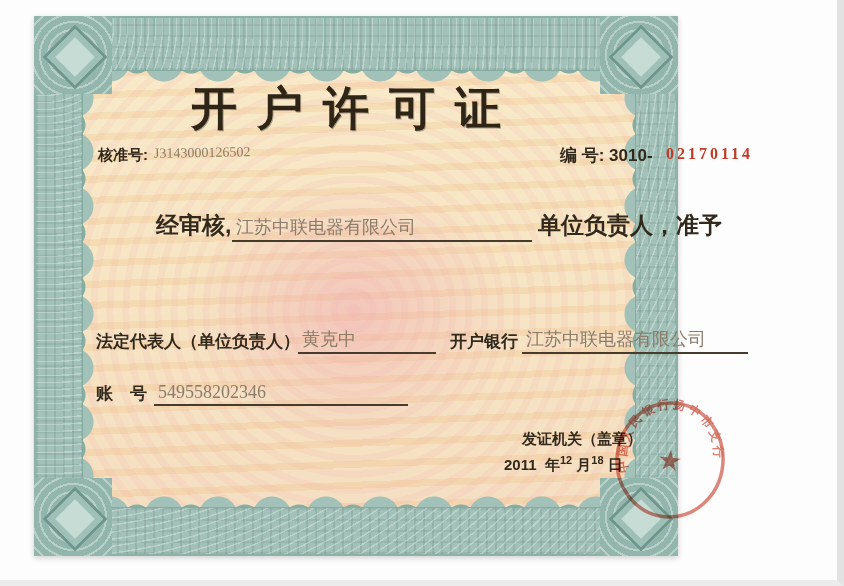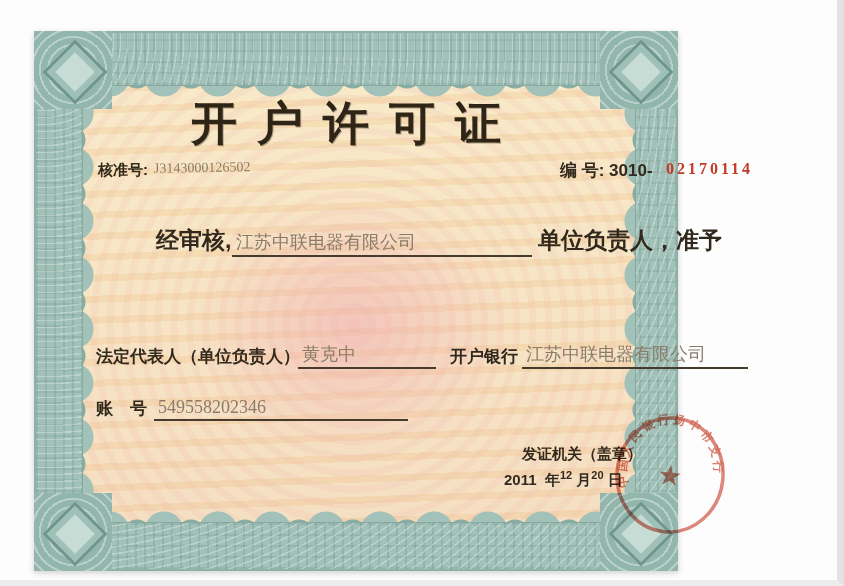--- a/index.html
+++ b/index.html
@@ -14,21 +14,21 @@
   }
   
   .certificate{
     position:absolute;left:34px;top:16px;width:644px;height:540px;
     background-color:#a2c1b8;
     background-image:
       repeating-radial-gradient(circle at 7px 7px, rgba(255,255,255,.28) 0 1.5px, rgba(255,255,255,0) 1.5px 7px),
       repeating-linear-gradient(90deg, rgba(58,99,90,.14) 0 2px, rgba(58,99,90,0) 2px 9px),
       repeating-linear-gradient(0deg, rgba(58,99,90,.10) 0 2px, rgba(58,99,90,0) 2px 11px);
     box-shadow:0 2px 6px rgba(0,0,0,.18);
-    border:2px solid #8db1a7;box-sizing:border-box;margin-top:15px;
+    border:2px solid #8db1a7;box-sizing:border-box;
   }
   .corner{
     position:absolute;width:78px;height:78px;background:#93b6ac;z-index:3;
     background-image:
       repeating-radial-gradient(circle at 50% 50%, rgba(255,255,255,.35) 0 2px, rgba(255,255,255,0) 2px 8px);
   }
   .corner::before{
     content:"";position:absolute;left:18px;top:18px;width:40px;height:40px;
     background:#c7dcd5;transform:rotate(45deg);
     border:3px solid #6e968c;box-shadow:inset 0 0 0 6px #9fc0b7;
@@ -127,21 +127,21 @@
 
     <div class="txt" style="left:60px;top:364px;font-size:17px;font-weight:bold;">账　号</div>
     <div class="vline" style="left:118px;top:362px;width:254px;height:24px;">
       <span class="faded">549558202346</span>
     </div>
 
     <div class="txt small-lbl" style="left:486px;top:412px;">发证机关（盖章）</div>
     <div class="txt" style="left:468px;top:436px;font-size:15px;font-weight:bold;">
       <span>2011</span>&nbsp;
       <span>年</span><sup>12</sup>
-      <span>月</span><sup>20</sup>
+      <span>月</span><sup>18</sup>
       <span>日</span>
     </div>
 
     <div class="seal">
       <svg width="116" height="124" viewBox="0 0 116 124">
         <ellipse cx="58" cy="62" rx="53" ry="57" fill="none" stroke="#cf5a48" stroke-width="3.5" opacity="0.8"></ellipse>
         <path id="sealArc" d="M 18,78 A 44,48 0 1 1 98,78" fill="none"></path>
         <text font-size="12" fill="#cf5a48" opacity="0.85" letter-spacing="3" font-weight="bold">
           <textPath href="#sealArc">中国人民银行扬中市支行</textPath>
         </text>

